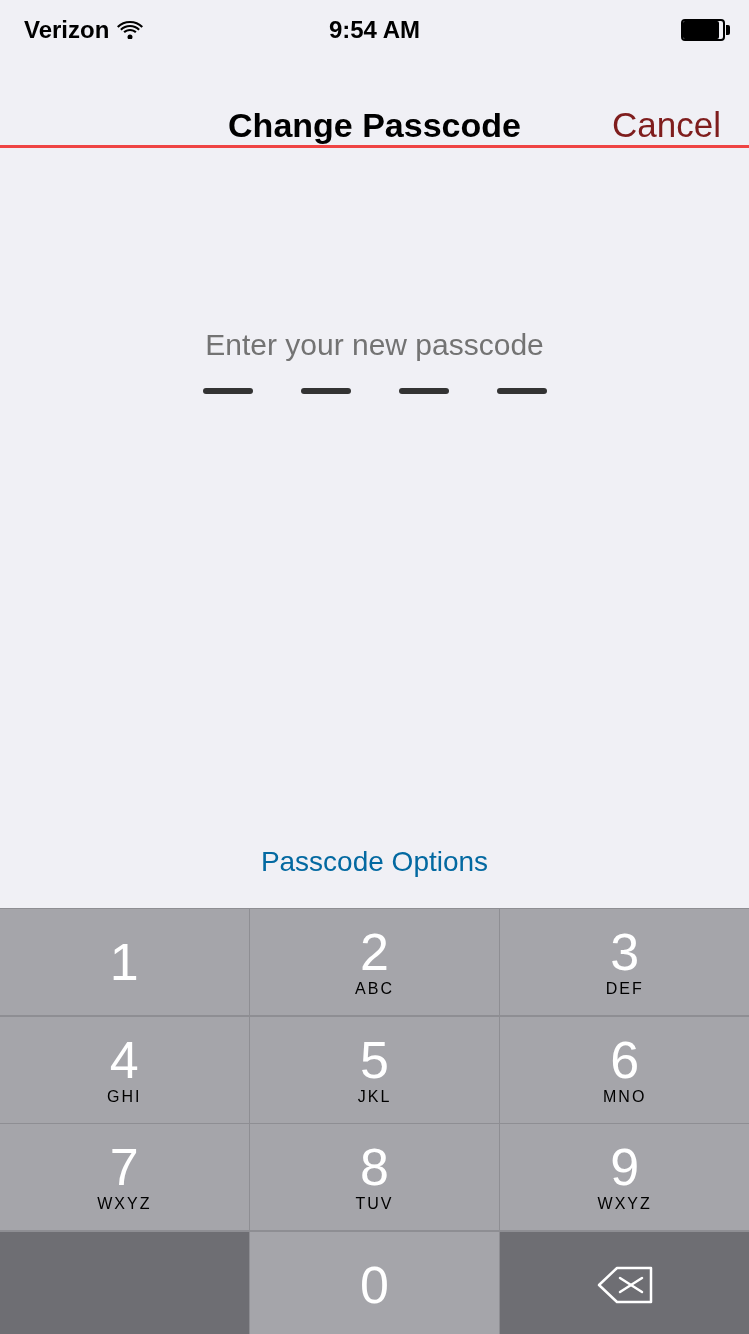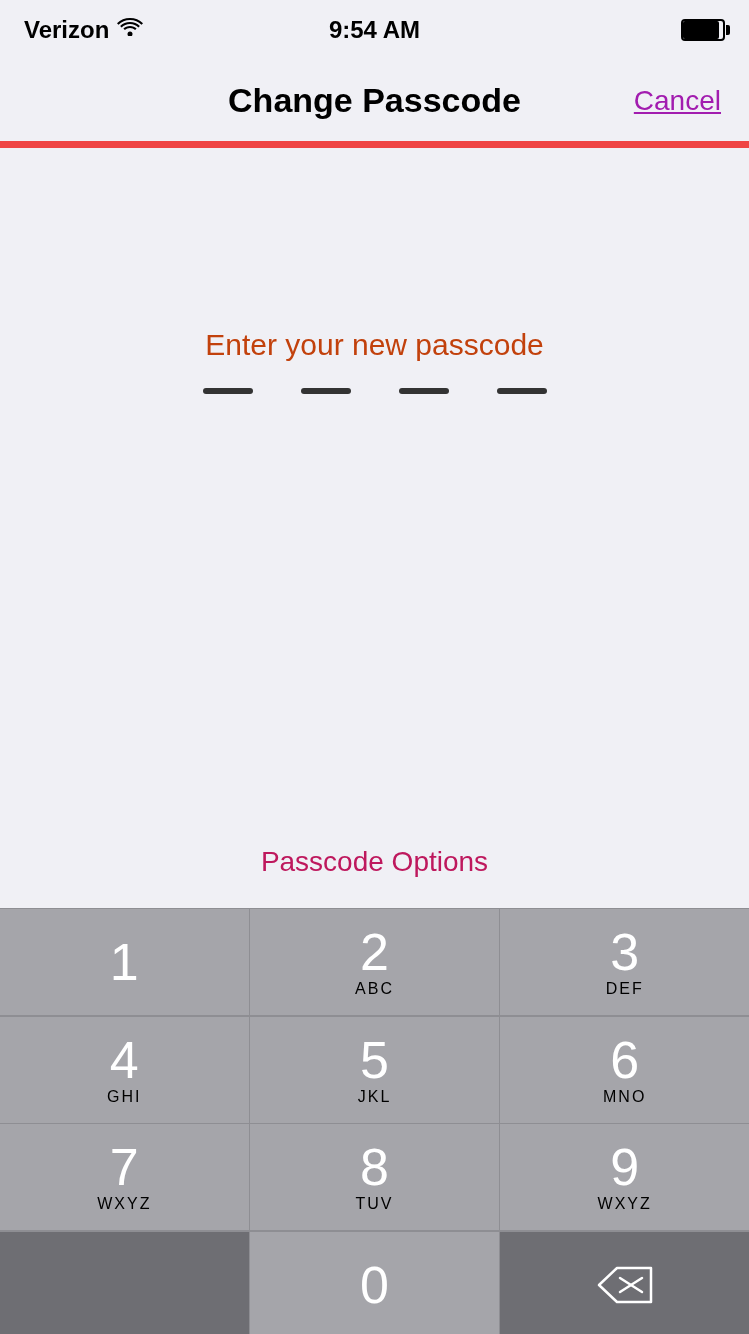--- a/index.html
+++ b/index.html
@@ -17,21 +17,21 @@
     .status-bar {
       display: flex;
       justify-content: space-between;
       align-items: center;
       height: 60px;
       padding: 0 24px;
       background: #f0f0f5;
     }
     .status-left {
       display: flex;
-      align-items: flex-start;
+      align-items: flex-end;
       gap: 8px;
       font-size: 24px;
       font-weight: 600;
       color: #000;
     }
     .wifi-icon {
       display: inline-block;
       font-size: 20px;
     }
     .status-time {
@@ -72,58 +72,57 @@
       background: #000;
       height: 100%;
       width: 90%;
       border-radius: 2px;
     }
 
     
     .nav-bar {
       display: flex;
       justify-content: space-between;
-      align-items: center;
+      align-items: flex-end;
       height: 88px;
       padding: 0 28px;
       background: #f0f0f5;
-      border-bottom: 7px solid #ef4444;
+      border-bottom: 3px solid #ef4444;
     }
     .nav-title {
       font-size: 34px;
       font-weight: 700;
       color: #000;
       position: absolute;
       left: 50%;
       transform: translateX(-50%);
     }
     .nav-cancel {
-      font-size: 28px;
-      color: #a21caf;
+      font-size: 35px;
+      color: #7f1d1d;
       background: none;
       border: none;
       cursor: pointer;
       margin-left: auto;
-      text-decoration: underline;
     }
 
     
     .main-content {
       background: #f0f0f5;
       display: flex;
       flex-direction: column;
       align-items: center;
       padding-top: 180px;
       height: 760px;
       position: relative;
     }
 
     .passcode-prompt {
       font-size: 30px;
-      color: #c2410c;
+      color: #737373;
       margin-bottom: 26px;
       font-weight: 400;
     }
 
     
     .passcode-dots {
       display: flex;
       gap: 48px;
       margin-bottom: 0;
     }
@@ -132,21 +131,21 @@
       height: 6px;
       background: #333;
       border-radius: 3px;
     }
 
     
     .passcode-options {
       position: absolute;
       bottom: 30px;
       font-size: 28px;
-      color: #be185d;
+      color: #0369a1;
       background: none;
       border: none;
       cursor: pointer;
     }
 
     
     .numpad {
       width: 749px;
       background: #8e8e93;
       display: grid;

